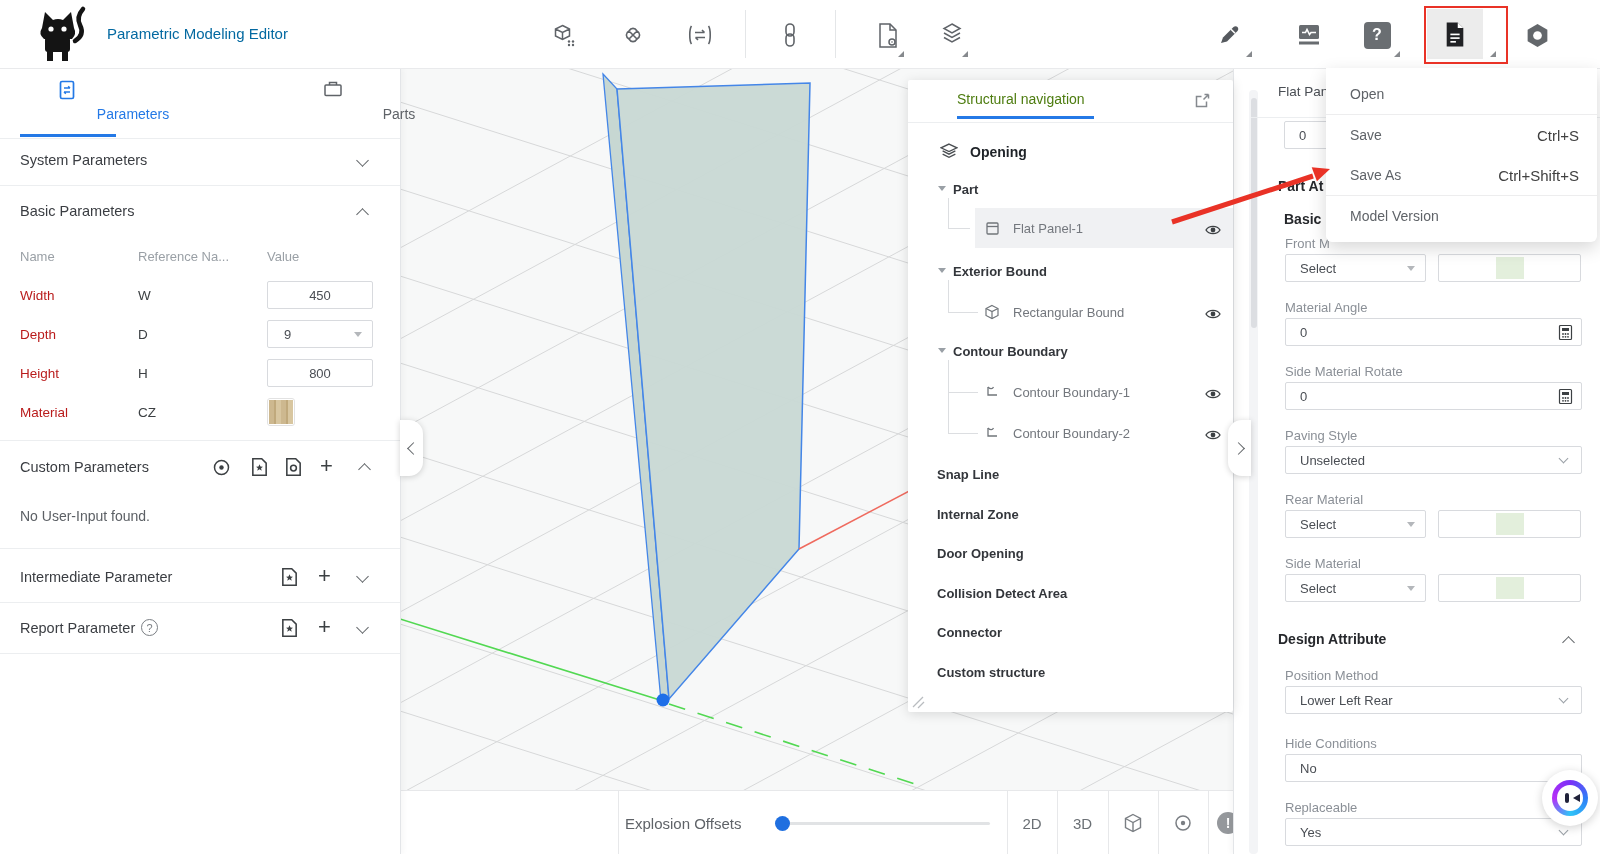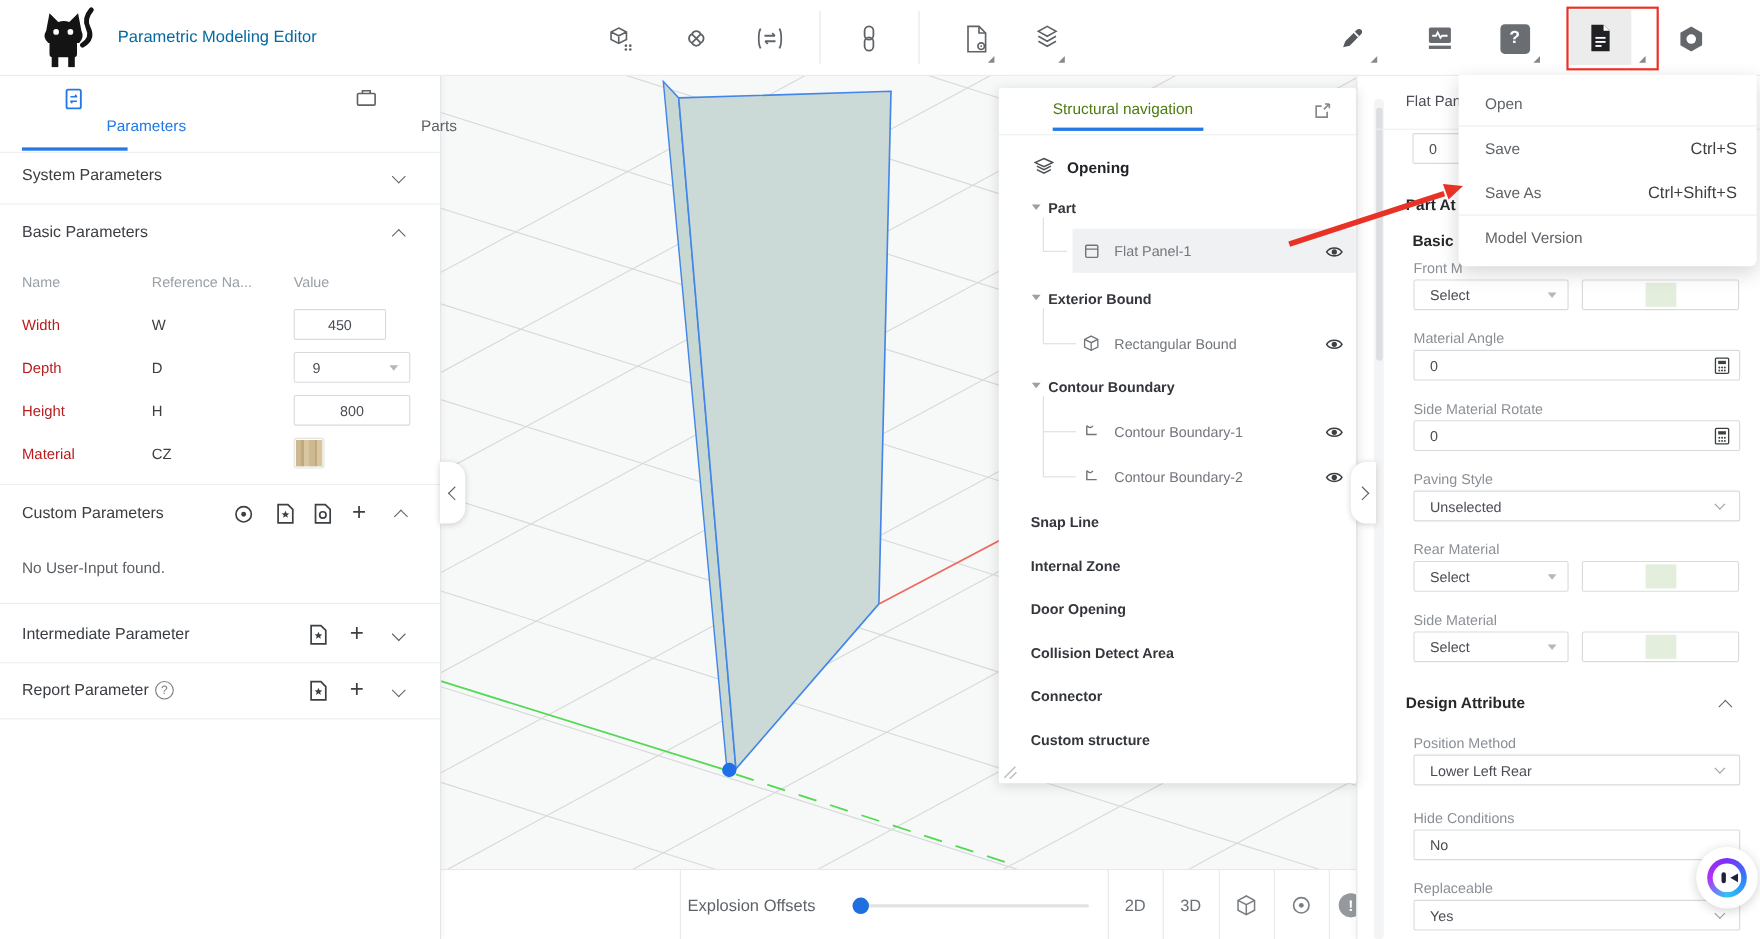--- a/index.html
+++ b/index.html
@@ -247,21 +247,21 @@
 
     <div class="abs sec-h" style="left:20px;top:135px;">Basic Parameters</div>
     <span class="chev up abs" style="left:358px;top:142px;"></span>
 
     <div class="colh" style="left:20px;top:181px;">Name</div>
     <div class="colh" style="left:138px;top:181px;">Reference Na...</div>
     <div class="colh" style="left:267px;top:181px;">Value</div>
 
     <div class="pname" style="left:20px;top:220px;">Width</div>
     <div class="pref" style="left:138px;top:220px;">W</div>
-    <div class="ibox" style="left:267px;top:213px;width:84px;height:28px;justify-content:center;">
+    <div class="ibox" style="left:267px;top:213px;width:106px;height:28px;justify-content:center;">
       <span>450</span>
     </div>
 
     <div class="pname" style="left:20px;top:259px;">Depth</div>
     <div class="pref" style="left:138px;top:259px;">D</div>
     <div class="ibox" style="left:267px;top:252px;width:106px;height:28px;padding-left:16px;">
       <span>9</span>
       <span class="tri-down" style="margin-left:auto;margin-right:10px;"></span>
     </div>
 

